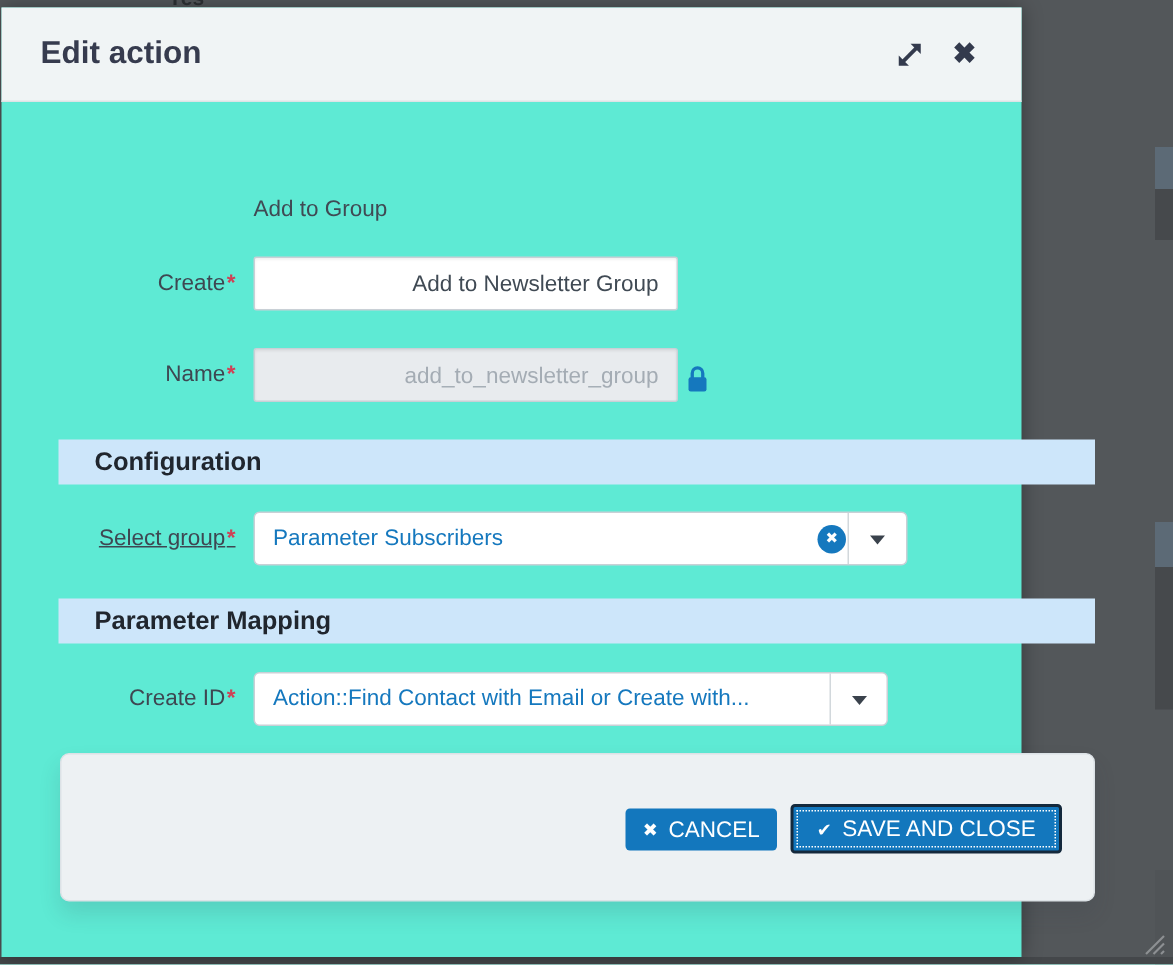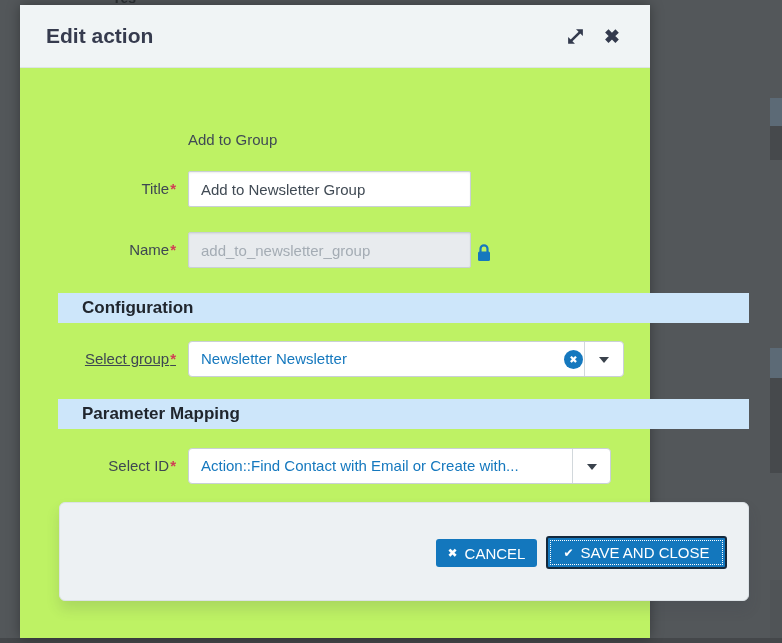--- a/index.html
+++ b/index.html
@@ -14,38 +14,38 @@
   .right-strip { position:absolute; left:770px; top:0; width:12px; height:643px; background:#53575a; }
   .band { position:absolute; left:0; width:12px; }
   .band-b1 { top:98px;  height:28px; background:#5c6a76; }
   .band-d1 { top:126px; height:34px; background:#46494c; }
   .band-b2 { top:348px; height:30px; background:#5c6a76; }
   .band-d2 { top:378px; height:95px; background:#46494c; }
   .band-d3 { top:580px; height:58px; background:#505457; }
   .bottom-strip { position:absolute; left:0; top:638px; width:782px; height:5px; background:#44474a; }
 
   
-  .modal { position:absolute; left:20px; top:5px; width:630px; height:633px; background:#bef264;
+  .modal { position:absolute; left:1px; top:5px; width:680px; height:633px; background:#5eead4;
            box-shadow:0 0 12px rgba(0,0,0,0.35); }
 
   .modal-header { position:absolute; top:0; left:0; right:0; height:63px; background:#f0f4f5;
                   border-bottom:1px solid #dde3e6; }
   .modal-title { position:absolute; left:26px; top:0; line-height:62px; font-size:21px; font-weight:bold; color:#363b4e; }
   .header-icons { position:absolute; right:26px; top:0; height:63px; display:flex; align-items:center; gap:13px; }
   .icon-btn { width:24px; height:24px; display:flex; align-items:center; justify-content:center; cursor:pointer; }
   .close-glyph { font-size:19px; font-weight:bold; color:#333a4d; line-height:1; }
 
   
   .flabel { position:absolute; left:0; width:156px; text-align:right; font-size:15px; color:#3e4752; }
   .req { color:#d04055; font-weight:bold; margin-left:1px; }
   .fvalue { position:absolute; left:168px; font-size:15px; color:#404a54; }
 
   .text-input { position:absolute; left:168px; width:283px; height:36px; border:1px solid #c9d0d6; border-radius:2px;
                 padding:0 12px; font-size:15px; color:#404a54; background:#fff; font-family:inherit;
-                box-shadow:inset 0 1px 2px rgba(0,0,0,0.07); }
+                box-shadow:inset 0 1px 2px rgba(0,0,0,0.07);text-align:right; }
   .text-input:disabled { background:#e8ebee; color:#a4acb4; -webkit-text-fill-color:#a4acb4; opacity:1; }
 
   .lock-icon { position:absolute; left:456px; top:238px; }
 
   .section-bar { position:absolute; left:38px; width:691px; height:30px; background:#cde6fa;padding-left:16px; }
   .section-bar .heading { padding-left:8px; line-height:30px; font-size:17px; font-weight:bold; color:#20262e; }
 
   .combo { position:absolute; left:168px; height:36px; background:#fff; border:1px solid #c9d0d6; border-radius:4px; }
   .combo-text { position:absolute; left:12px; top:0; line-height:34px; font-size:15px; color:#1578be; white-space:nowrap; }
   .combo-divider { position:absolute; top:0; bottom:0; width:1px; background:#d2d8dc; }
@@ -97,21 +97,21 @@
         </div>
         <div class="icon-btn">
           <span class="close-glyph">✖</span>
         </div>
       </div>
     </div>
 
     <div class="fvalue" style="top:124px; line-height:22px;">Add to Group</div>
 
     <div class="flabel" style="top:166px; line-height:36px;">
-      <span>Title</span><span class="req">*</span>
+      <span>Create</span><span class="req">*</span>
     </div>
     <input class="text-input" style="top: 166px;" type="text" value="Add to Newsletter Group">
 
     <div class="flabel" style="top:227px; line-height:36px;">
       <span>Name</span><span class="req">*</span>
     </div>
     <input class="text-input" style="top: 227px;" type="text" disabled="" value="add_to_newsletter_group">
     <div class="lock-icon">
       <svg width="16" height="20" viewBox="0 0 16 20" aria-hidden="true">
         <path d="M4.5 9 V5.8 a3.5 3.5 0 0 1 7 0 V9" fill="none" stroke="#1578be" stroke-width="2.2"></path>
@@ -120,34 +120,34 @@
     </div>
 
     <div class="section-bar" style="top:288px;">
       <div class="heading">Configuration</div>
     </div>
 
     <div class="flabel" style="top:336px; line-height:36px;text-decoration:underline;">
       <span>Select group</span><span class="req">*</span>
     </div>
     <div class="combo" style="top:336px; width:436px;">
-      <div class="combo-text">Newsletter Newsletter</div>
+      <div class="combo-text">Parameter Subscribers</div>
       <div class="combo-clear" style="right:40px; top:8px;">
         <span>✖</span>
       </div>
       <div class="combo-divider" style="right:38px;"></div>
       <div class="combo-arrow" style="right:14px; top:15px;"></div>
     </div>
 
     <div class="section-bar" style="top:394px;">
       <div class="heading">Parameter Mapping</div>
     </div>
 
     <div class="flabel" style="top:443px; line-height:36px;">
-      <span>Select ID</span><span class="req">*</span>
+      <span>Create ID</span><span class="req">*</span>
     </div>
     <div class="combo" style="top:443px; width:423px;padding-left:40px;">
       <div class="combo-text">Action::Find Contact with Email or Create with...</div>
       <div class="combo-divider" style="right:37px;"></div>
       <div class="combo-arrow" style="right:13px; top:15px;"></div>
     </div>
 
     <div class="footer-panel"></div>
     <button class="btn btn-cancel">
       <span class="btn-icon">✖</span>

